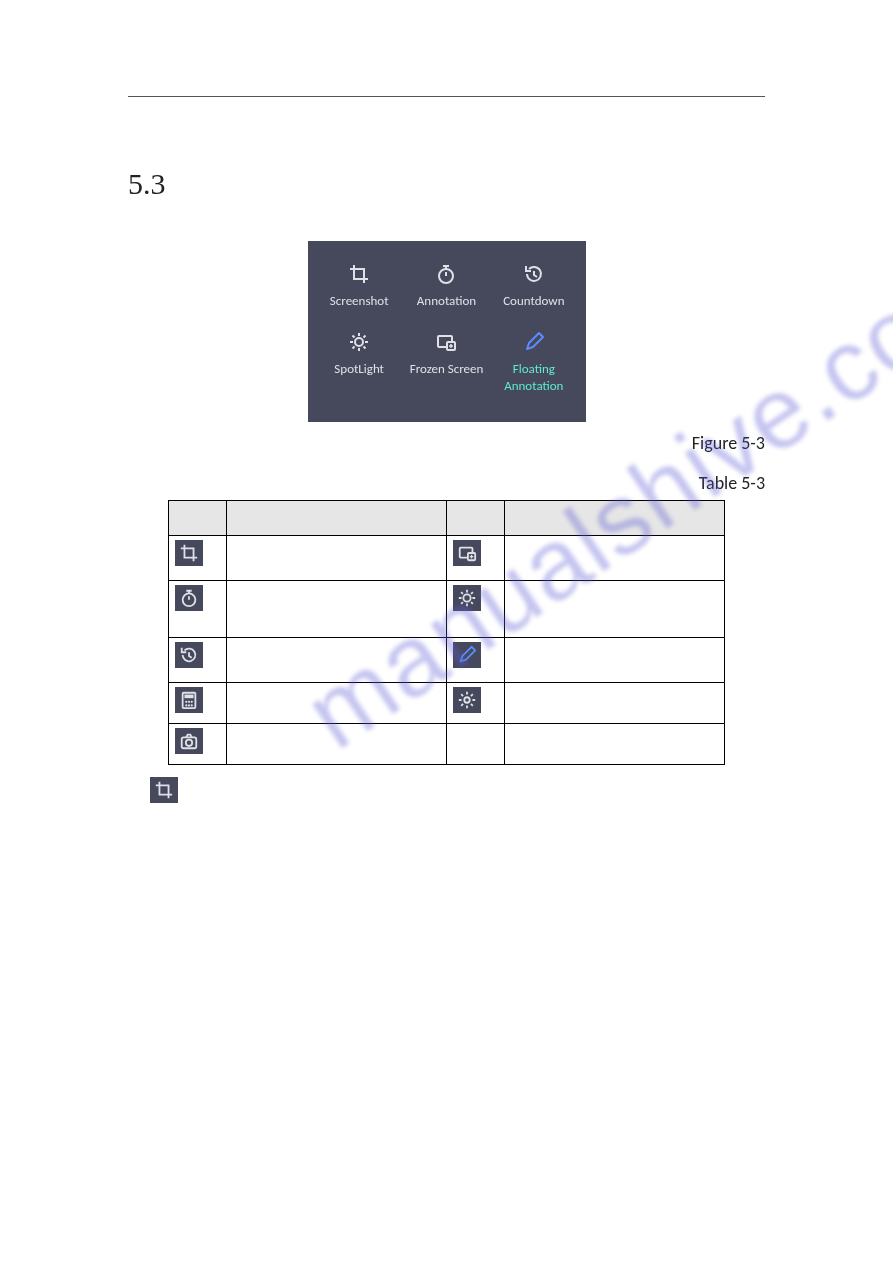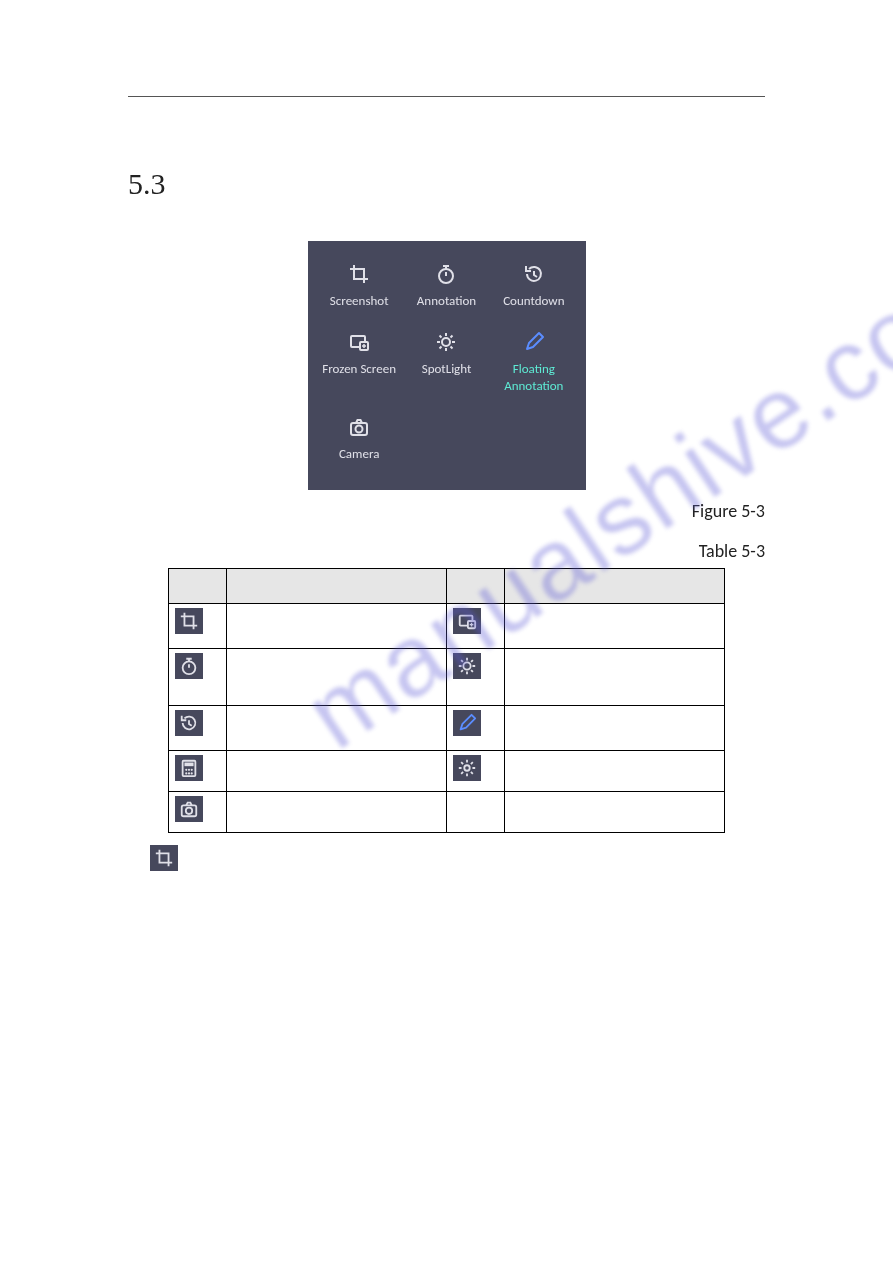--- a/index.html
+++ b/index.html
@@ -63,48 +63,40 @@
             <div class="ico">
               <svg width="22" height="22" viewBox="0 0 22 22">
                 <use href="#i-history"></use>
               </svg>
             </div>
             <div>Countdown</div>
           </div>
           <div class="item">
             <div class="ico">
               <svg width="22" height="22" viewBox="0 0 22 22">
+                <use href="#i-spotlight"></use>
+              </svg>
+            </div>
+            <div>SpotLight</div>
+          </div>
+          <div class="item">
+            <div class="ico">
+              <svg width="22" height="22" viewBox="0 0 22 22">
                 <use href="#i-freeze"></use>
               </svg>
             </div>
             <div>Frozen Screen</div>
           </div>
-          <div class="item">
-            <div class="ico">
-              <svg width="22" height="22" viewBox="0 0 22 22">
-                <use href="#i-spotlight"></use>
-              </svg>
-            </div>
-            <div>SpotLight</div>
-          </div>
           <div class="item active">
             <div class="ico">
               <svg width="22" height="22" viewBox="0 0 22 22">
                 <use href="#i-pen"></use>
               </svg>
             </div>
             <div>Floating Annotation</div>
-          </div>
-          <div class="item">
-            <div class="ico">
-              <svg width="22" height="22" viewBox="0 0 22 22">
-                <use href="#i-camera"></use>
-              </svg>
-            </div>
-            <div>Camera</div>
           </div>
         </div>
     </div>
     <div class="caption">Figure 5-3</div>
   </div>
 
   <div class="table-caption">Table 5-3</div>
 
   <div class="tbl-wrap">
     <table class="tbl">

